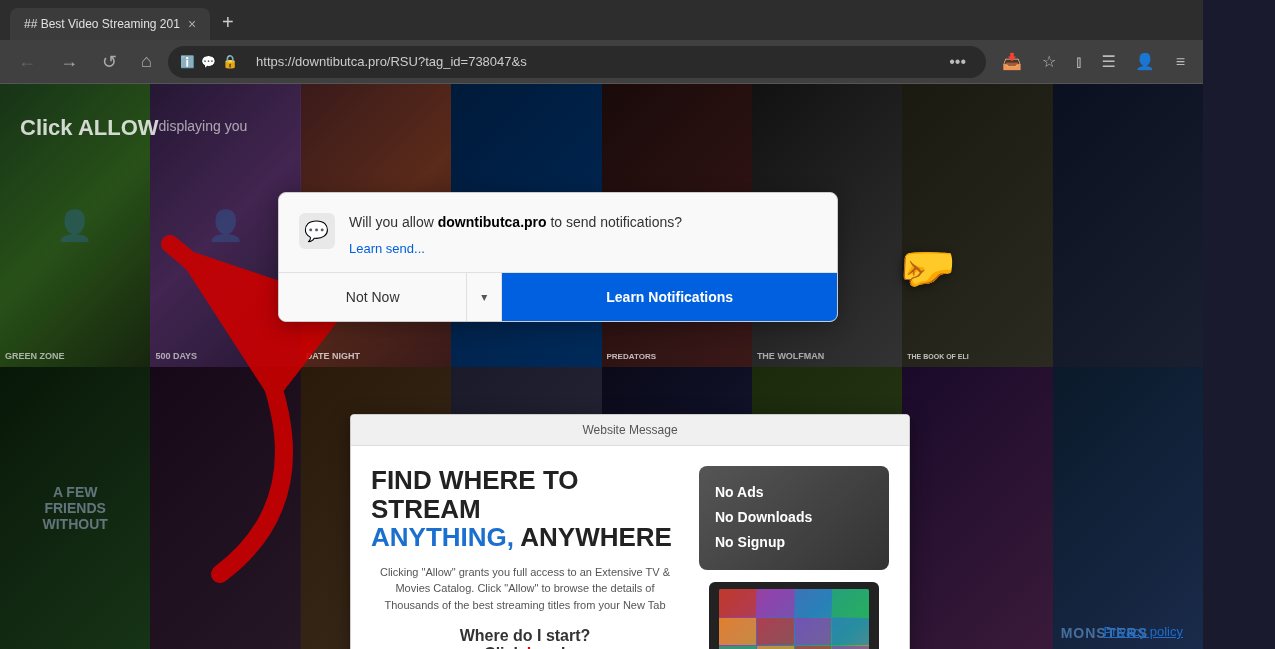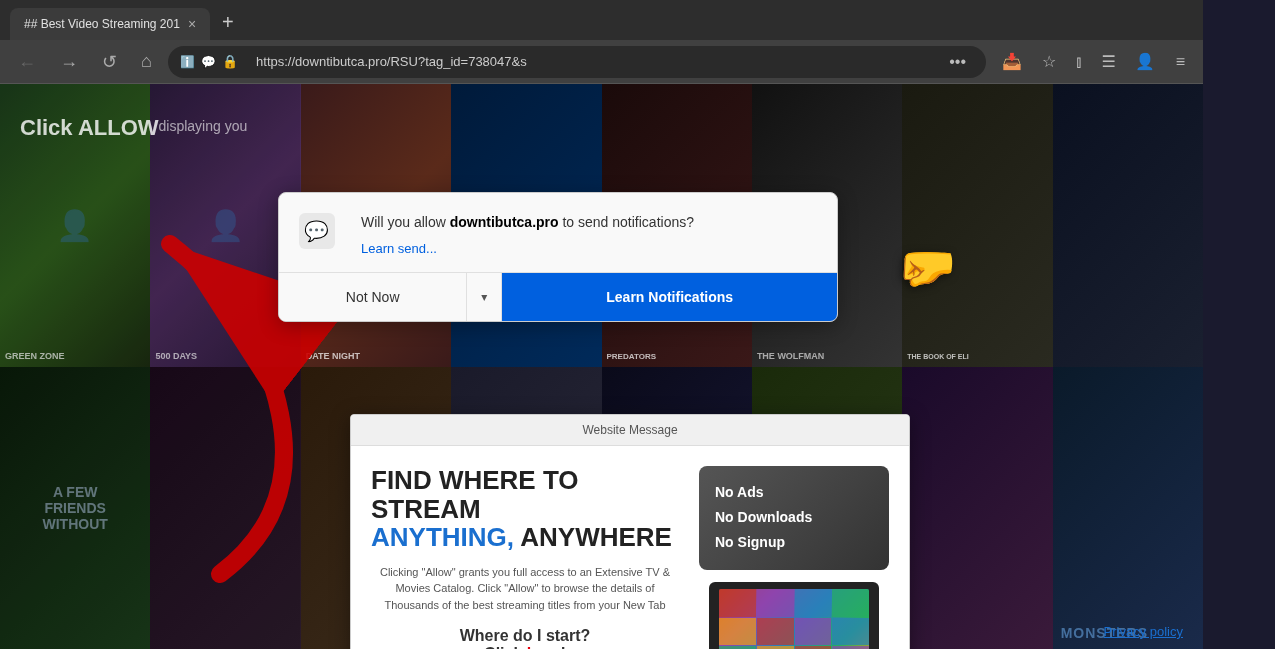--- a/index.html
+++ b/index.html
@@ -44,21 +44,21 @@
     
     .bg-overlay-text { position: absolute; top: 0; left: 0; width: 340px; height: 100%; background: rgba(0,0,0,0.3); display: flex; flex-direction: column; justify-content: center; padding: 20px; }
 
     
     .hand-pointer { position: absolute; top: 160px; right: 260px; font-size: 50px; transform: rotate(-20deg); filter: drop-shadow(2px 2px 4px rgba(0,0,0,0.5)); z-index: 5; }
 
     
     .notification-popup { position: absolute; top: 108px; left: 278px; width: 560px; background: #f9f9f9; border: 1px solid #ccc; border-radius: 8px; box-shadow: 0 4px 20px rgba(0,0,0,0.3); z-index: 100; overflow: hidden; }
     .notif-body { padding: 20px 20px 16px 20px; display: flex; gap: 14px; align-items: flex-start; }
     .notif-icon { width: 36px; height: 36px; background: #e8e8e8; border-radius: 6px; display: flex; align-items: center; justify-content: center; font-size: 20px; flex-shrink: 0; color: #555; }
-    .notif-text { flex: 1; margin-left: 12px; }
+    .notif-text { flex: 1; }
     .notif-question { font-size: 14px; color: #333; line-height: 1.4; }
     .notif-question strong { font-weight: bold; color: #000; }
     .notif-learn { color: #0060df; font-size: 13px; text-decoration: none; display: block; margin-top: 8px; cursor: pointer; }
     .notif-actions { display: flex; border-top: 1px solid #e0e0e0; }
     .notif-not-now { flex: 1; background: #f9f9f9; border: none; border-right: 1px solid #e0e0e0; padding: 16px 20px; font-size: 14px; color: #333; cursor: pointer; text-align: center; position: relative; }
     .notif-dropdown { background: #f9f9f9; border: none; border-right: 1px solid #e0e0e0; padding: 16px 14px; cursor: pointer; color: #555; font-size: 12px; }
     .notif-allow { flex: 2; background: #0060df; border: none; padding: 16px 20px; font-size: 14px; color: #fff; cursor: pointer; font-weight: bold; }
 
     
     .website-msg { position: absolute; top: 330px; left: 350px; width: 560px; background: #fff; border: 1px solid #ccc; border-radius: 4px; box-shadow: 0 4px 20px rgba(0,0,0,0.4); z-index: 99; overflow: hidden; }

